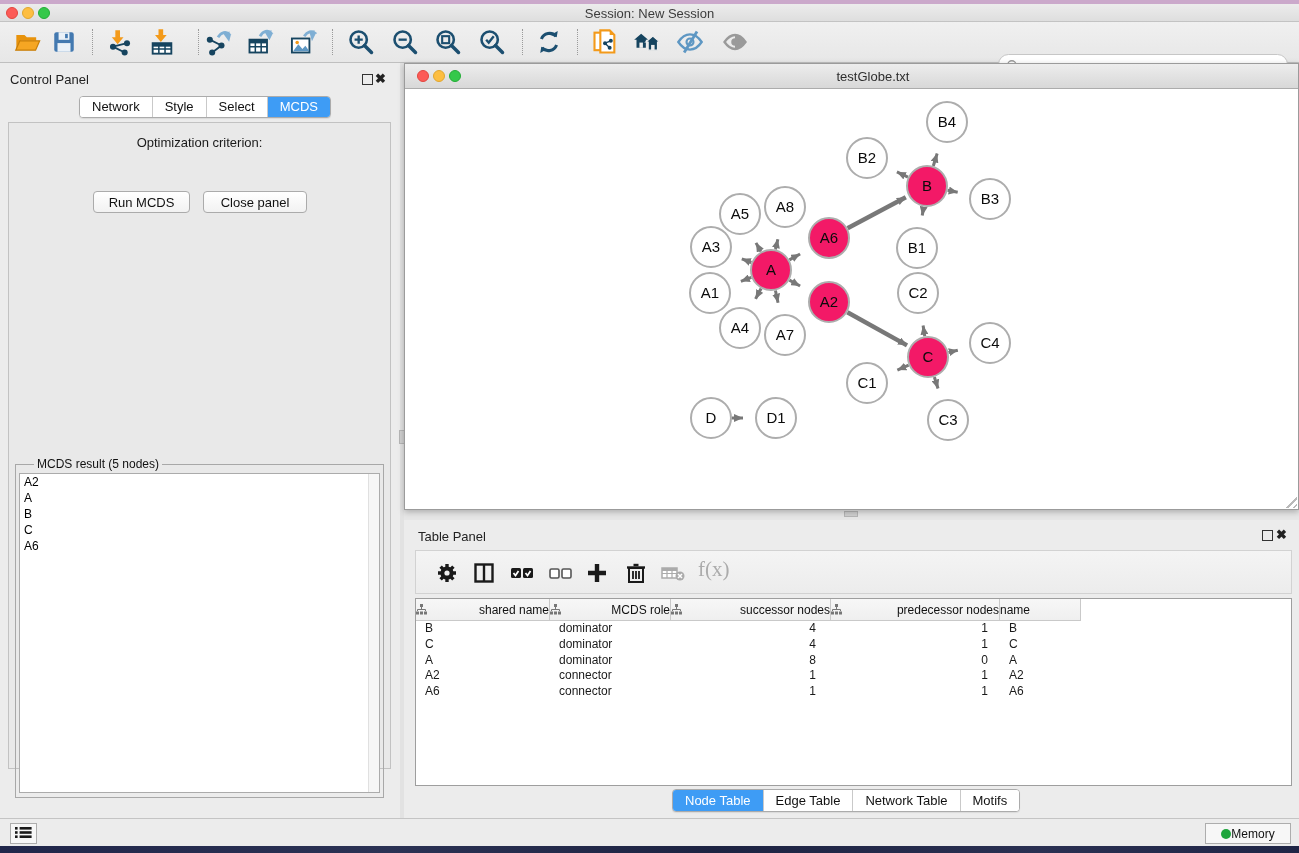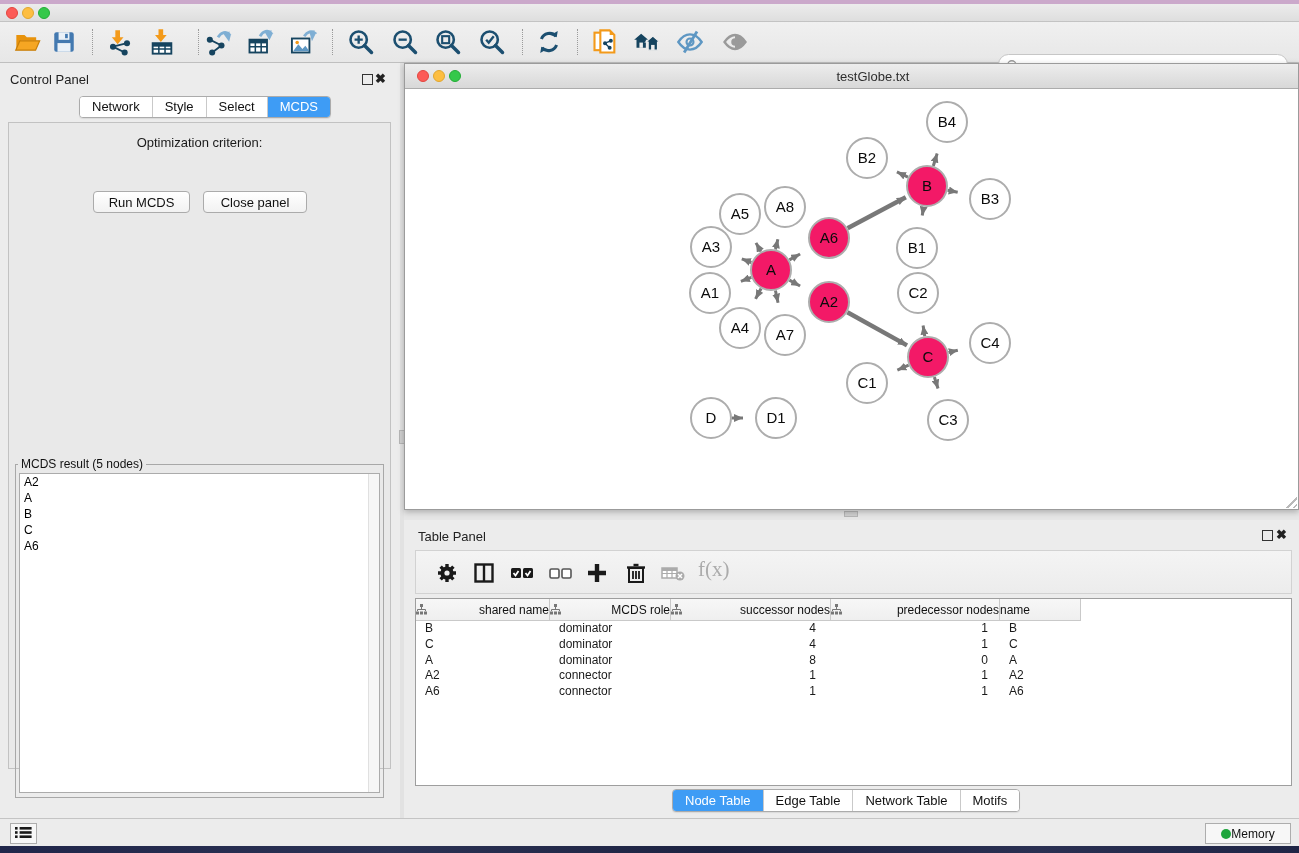--- a/index.html
+++ b/index.html
@@ -48,21 +48,21 @@
   .opt-label { position:absolute; left:0; right:0; top:12px; text-align:center; font-size:13px; }
   .dropdown { position:absolute; left:35px; top:35px; width:313px; height:24px; background:#fff; border:1px solid #ADADAD; border-radius:4px; cursor:pointer; }
   .dropdown .val { position:absolute; left:9px; top:4px; font-size:13px; color:#111; white-space:nowrap; }
   .dropdown .stepper { position:absolute; right:1px; top:1px; width:20px; height:20px; border-radius:3px;
     background:linear-gradient(#6FB1F7,#2E7CE8); }
   .dropdown .stepper .up, .dropdown .stepper .dn { position:absolute; left:5px; width:0; height:0; border-left:5px solid transparent; border-right:5px solid transparent; }
   .dropdown .stepper .up { top:3px; border-bottom:5px solid #fff; }
   .dropdown .stepper .dn { bottom:3px; border-top:5px solid #fff; }
   .cp-btn { position:absolute; height:22px; background:linear-gradient(#FFFFFF,#F2F2F2); border:1px solid #ABABAB; border-radius:4px; font-size:13px; color:#111; cursor:pointer; }
 
-  fieldset.mcds { position:absolute; left:6px; top:334px; width:369px; height:341px; border:1px solid #A8A8A8; }
+  fieldset.mcds { position:absolute; left:6px; top:334px; width:369px; height:341px; border:1px solid #A8A8A8;padding-left:16px; }
   fieldset.mcds legend { font-size:12px; color:#111; padding:0 3px; margin-left:2px; }
   .mcds-list { position:absolute; left:3px; top:2px; right:3px; bottom:4px; background:#fff; border:1px solid #ABABAB; overflow:hidden; }
   .mcds-scroll { position:absolute; right:0; top:0; width:11px; bottom:0; background:#F6F6F6; border-left:1px solid #E0E0E0; }
   .mcds-item { font-size:12px; line-height:16px; padding:0 4px; color:#000; cursor:default; }
 
   
   .v-divider { position:absolute; left:400px; top:63px; width:4px; height:755px; background:#E2E2E2; }
   .grip-v { position:absolute; left:399px; top:430px; width:6px; height:14px; background:#CFCFCF; border:1px solid #B5B5B5; }
   .grip-h { position:absolute; left:844px; top:511px; width:14px; height:6px; background:#CFCFCF; border:1px solid #B5B5B5; }
 
@@ -105,20 +105,21 @@
 </style>
 </head>
 <body>
 
 <div class="desktop-top"></div>
 
 <div class="titlebar">
   <span class="tl red" style="left:6px"></span>
   <span class="tl yellow" style="left:22px"></span>
   <span class="tl green" style="left:38px"></span>
+  <div class="title">Session: New Session</div>
 </div>
 
 <div class="toolbar">
   <button class="tb-btn" style="left:11px">
     <svg width="28" height="28" viewBox="0 0 24 24">
       <path d="M2 6h7l2 2h8v3H6L2 18z" fill="#E8930C"></path>
         <path d="M5 11h17l-3.5 8H1.5z" fill="#F5A623" stroke="#C87E08" stroke-width="1"></path>
     </svg>
   </button>
   <button class="tb-btn" style="left:47px">

